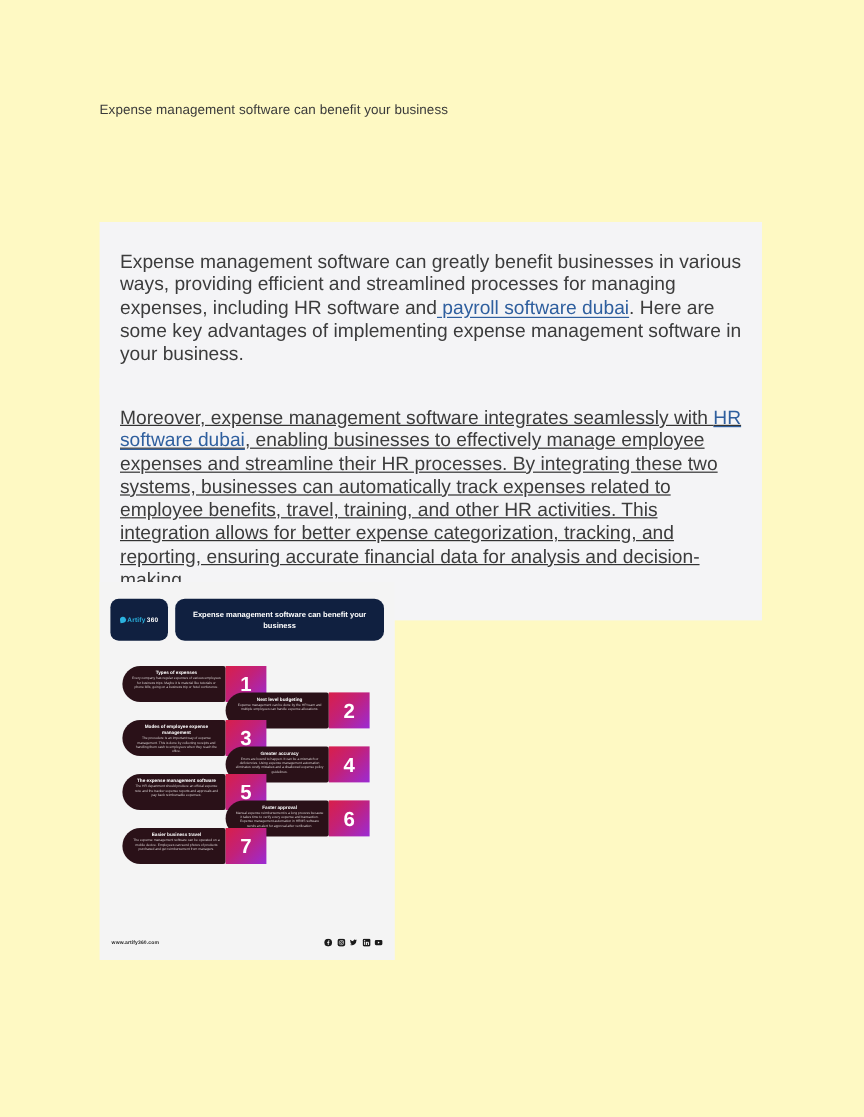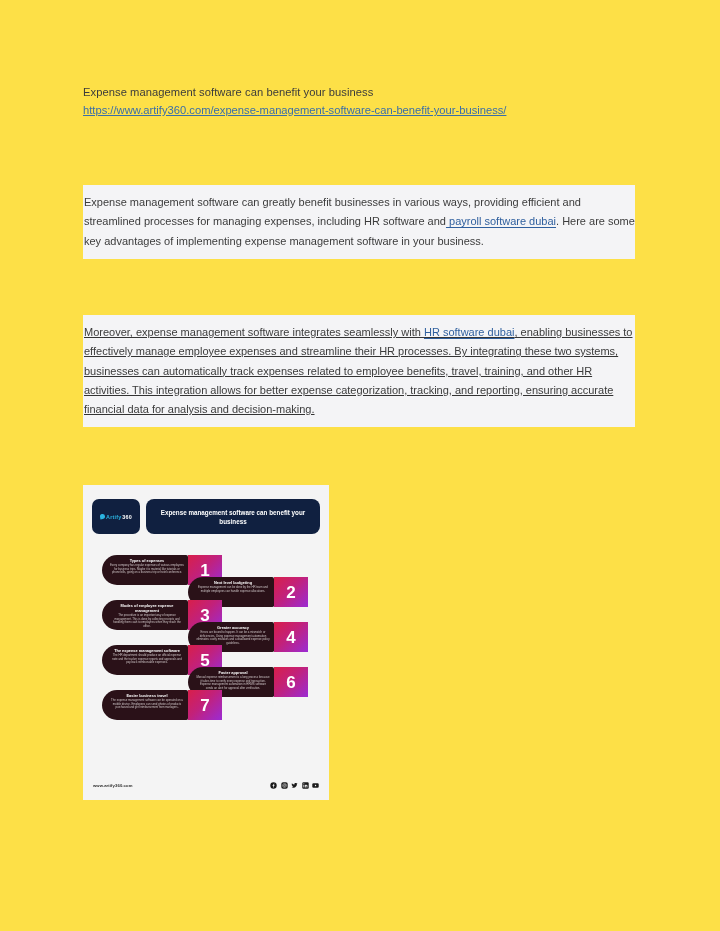--- a/index.html
+++ b/index.html
@@ -15,21 +15,21 @@
     font-family: "Liberation Sans", sans-serif;
     color: #333333;
     overflow: hidden;
   }
 
   .page {
     position: absolute;
     left: 0; top: 0;
     width: 720px;
     height: 931px;
-    background: #fde047;
+    background: #fef9c3;
   }
 
   
   .doc-header {
     position: absolute;
     left: 83px;
     top: 84px;
     width: 560px;
   }
   .doc-title {
@@ -51,22 +51,22 @@
   
   .para-block {
     position: absolute;
     left: 83px;
     width: 552px;
     background: #f4f4f6;
     box-sizing: border-box;
     padding: 8px 0 8px 1px;
   }
   .para-block p {
-    margin: 0;
-    font-size: 11px;
+    margin: 16px;
+    font-size: 16px;
     line-height: 19.3px;
     color: #3c3c3c;
   }
   #para-1 { top: 185px; }
   #para-2 { top: 315px; text-decoration: underline; }
 
   .inline-link {
     color: #2f5f9e;
     text-decoration: underline;
     text-underline-offset: 1.5px;
@@ -218,21 +218,20 @@
   }
   .ig-socials svg { display: block; }
 </style>
 </head>
 <body>
 
 <div class="page">
 
   <div class="doc-header">
     <div class="doc-title">Expense management software can benefit your business</div>
-    <a class="doc-url" href="#">https://www.artify360.com/expense-management-software-can-benefit-your-business/</a>
   </div>
 
   <div class="para-block" id="para-1">
     <p>
       <span>Expense management software can greatly benefit businesses in various ways, providing efficient and streamlined processes for managing expenses, including HR software and</span><a class="inline-link" href="#"> payroll software dubai</a><span>. Here are some key advantages of implementing expense management software in your business.</span>
     </p>
   </div>
 
   <div class="para-block" id="para-2">
     <p>

